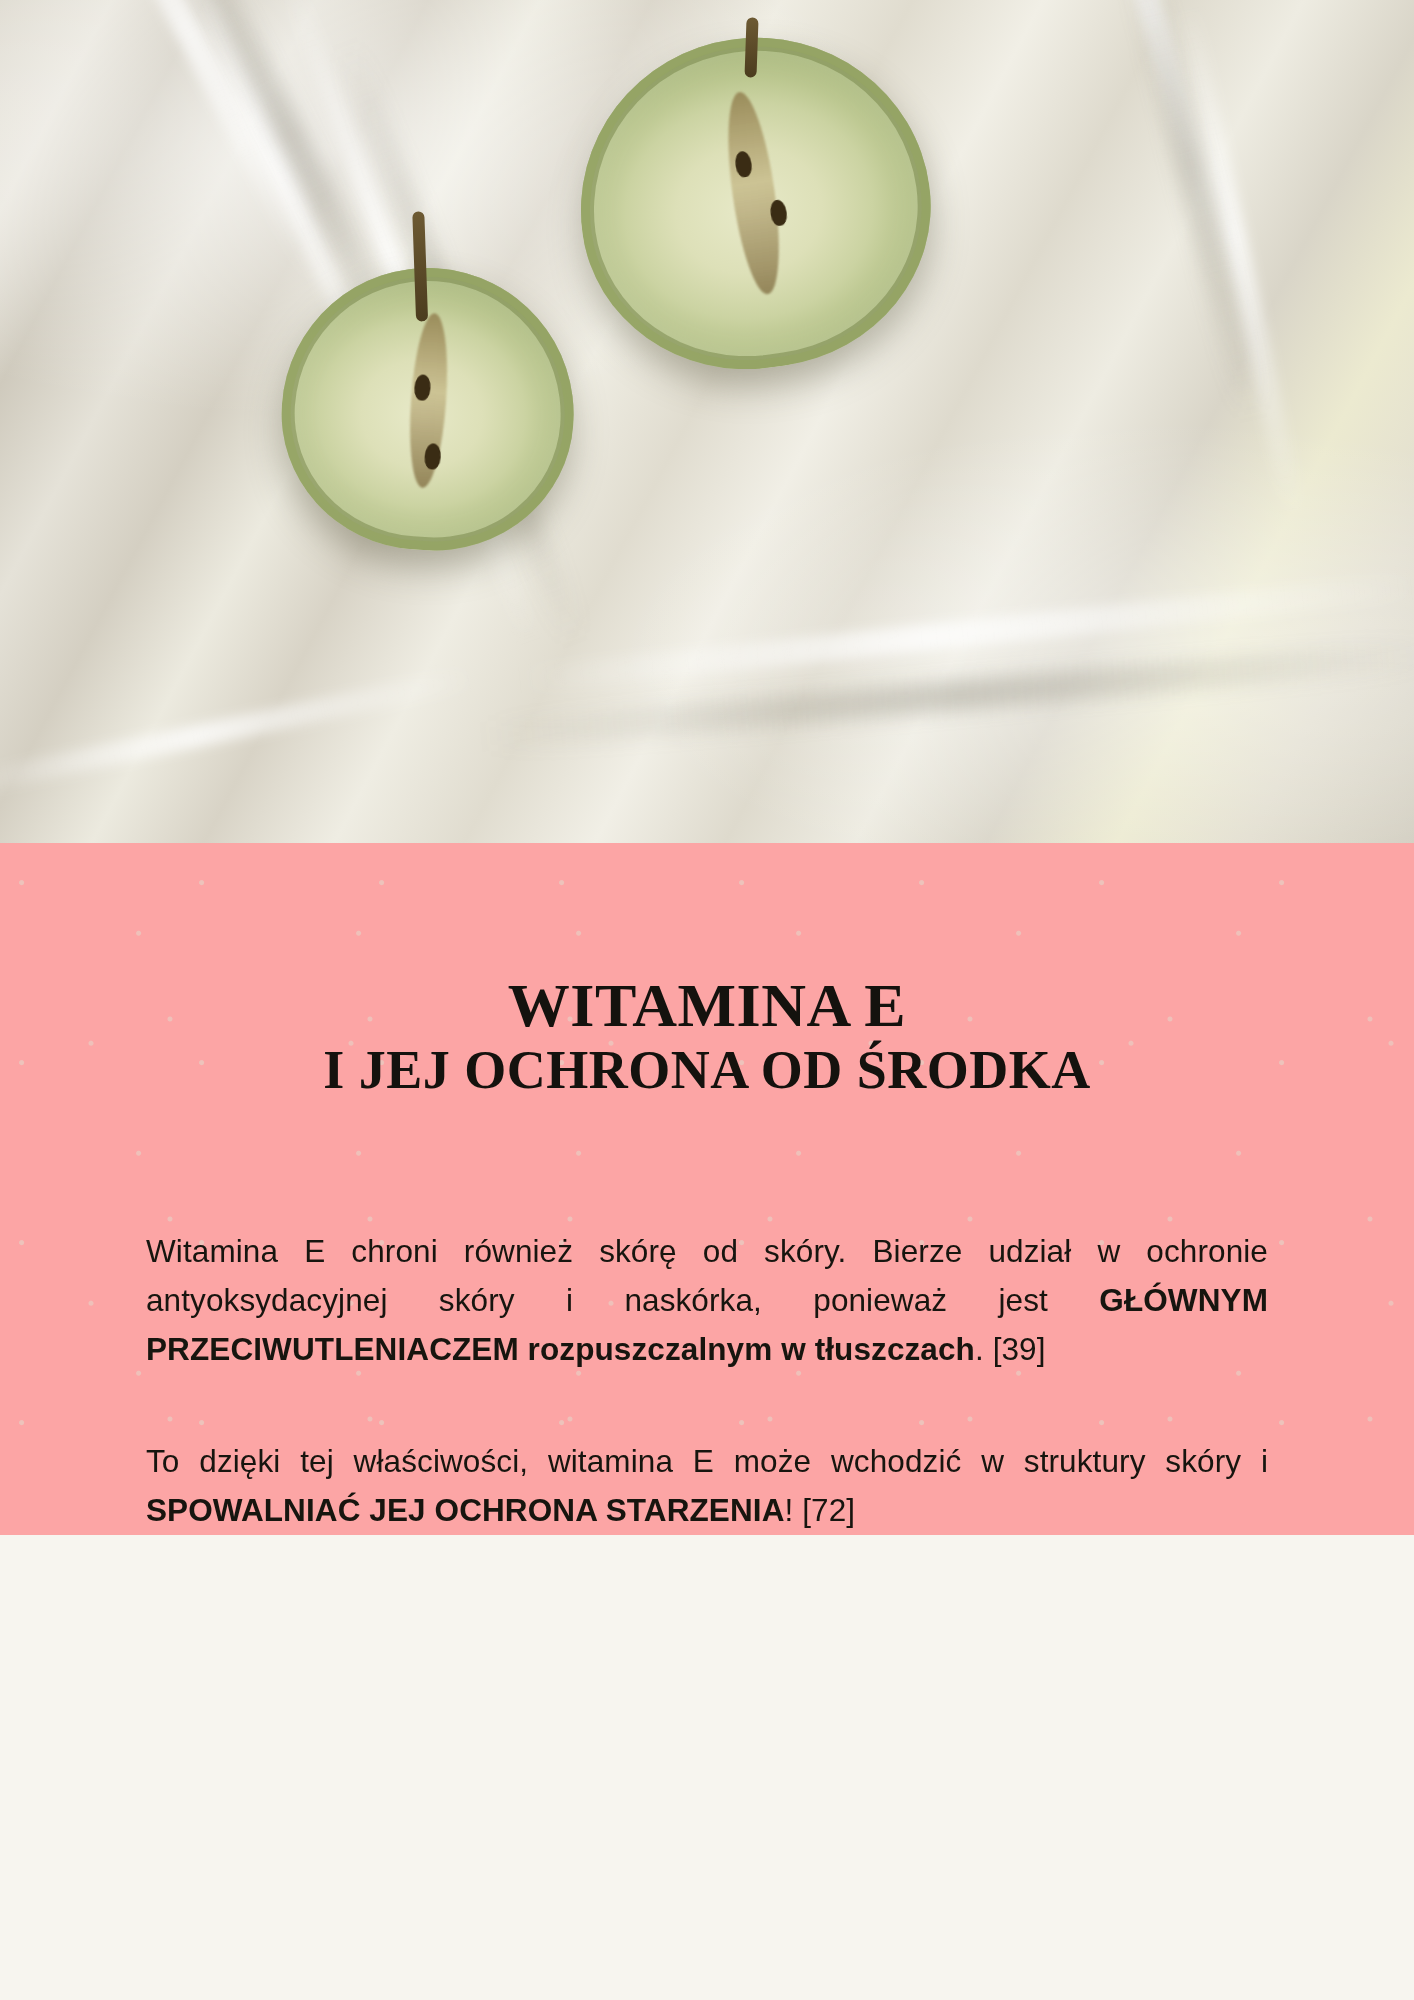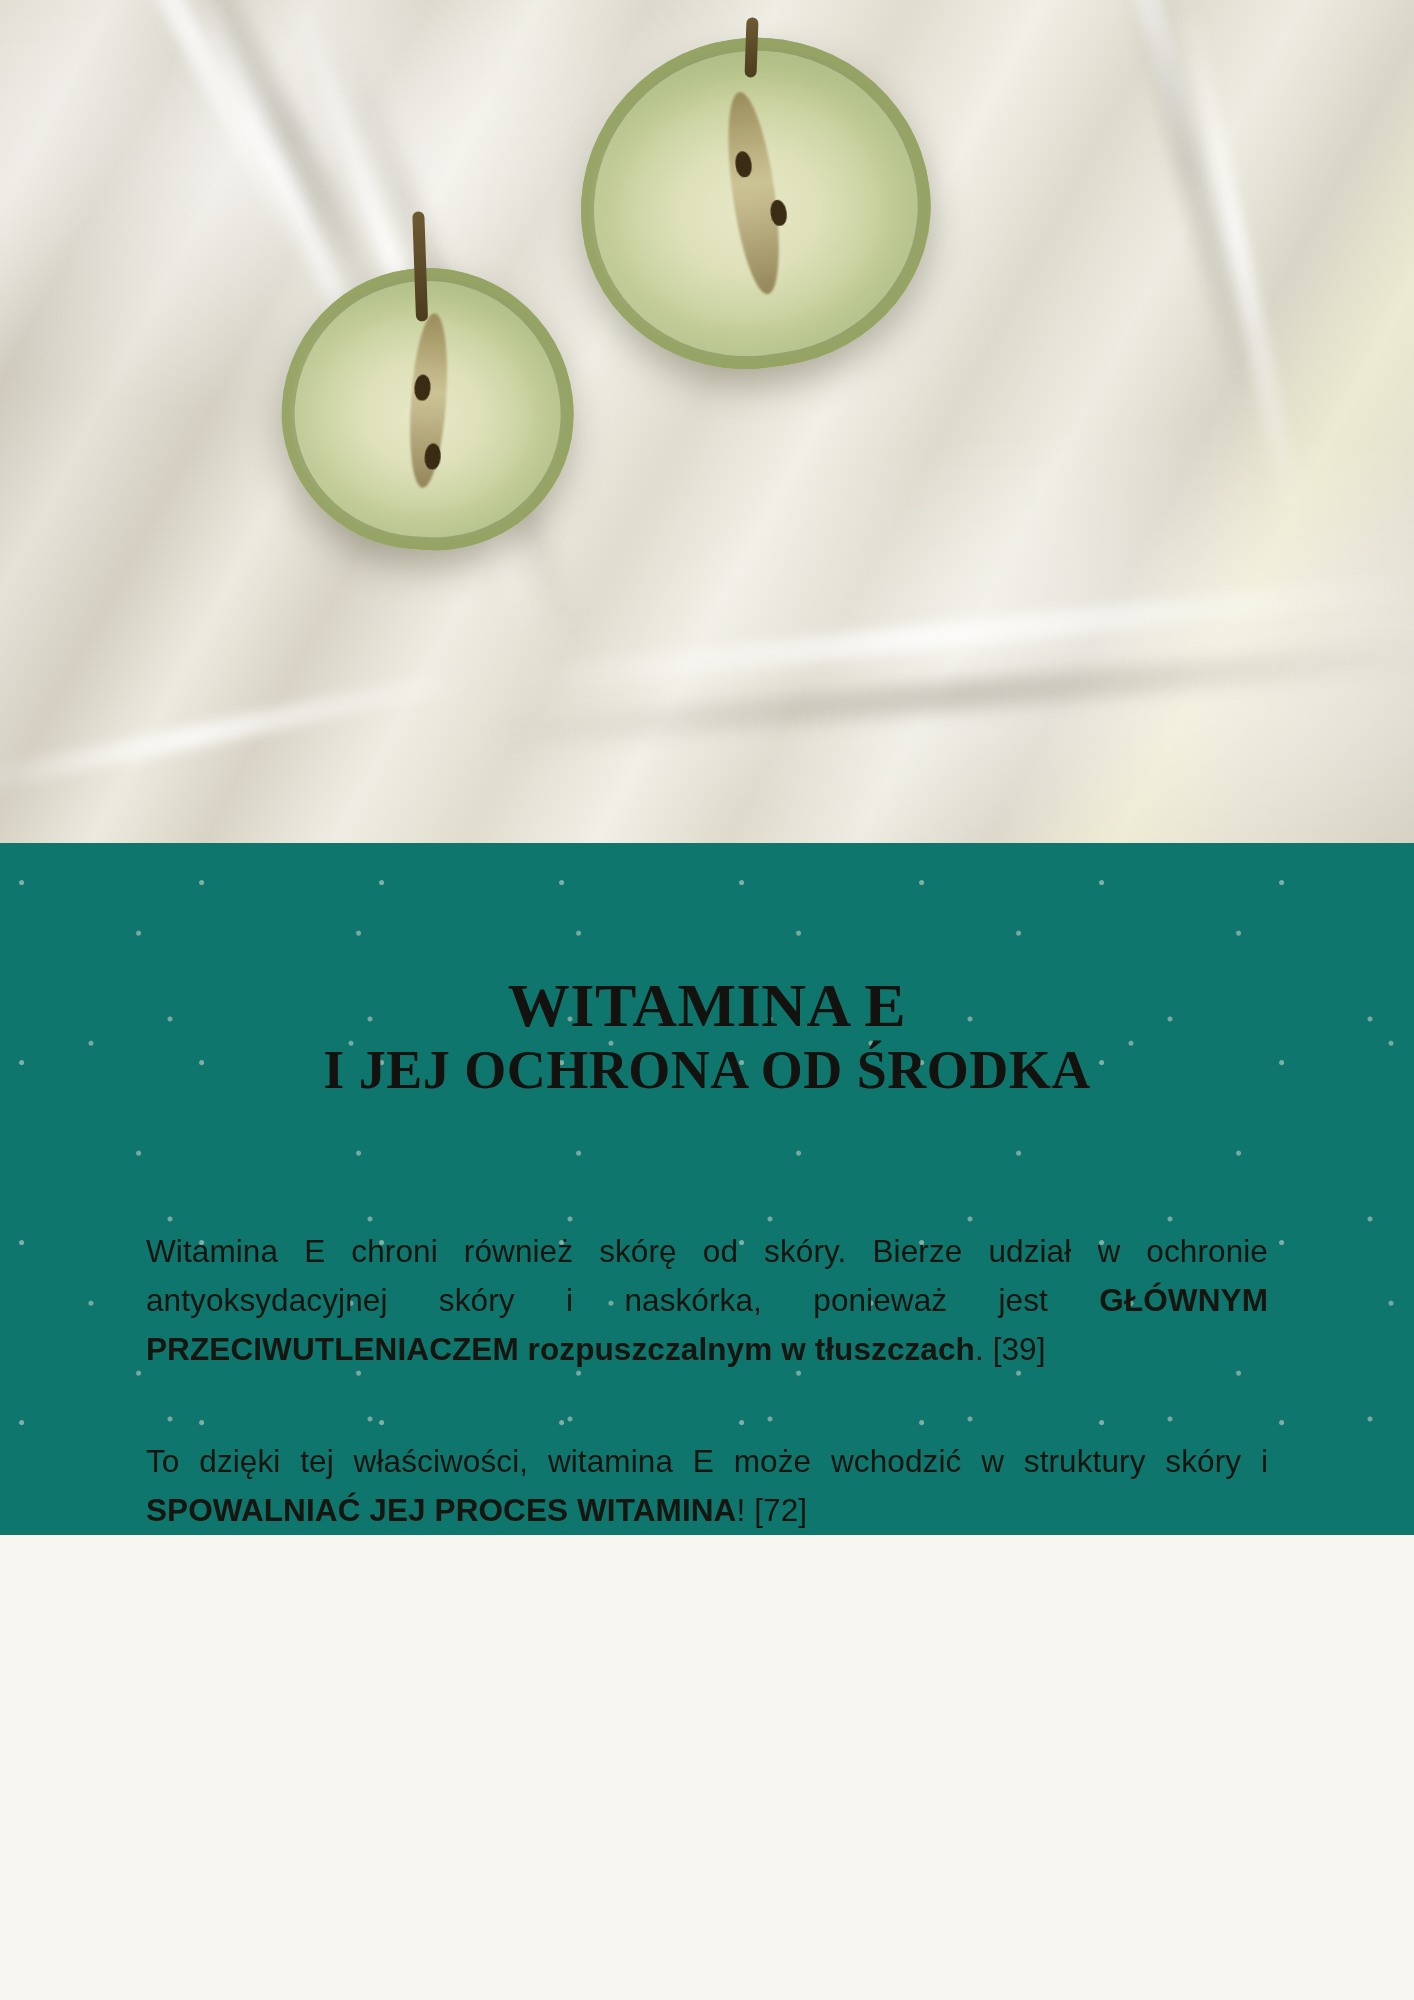--- a/index.html
+++ b/index.html
@@ -107,21 +107,21 @@
     top: 268px;
     width: 292px;
     height: 282px;
     transform: rotate(4deg);
   }
 
   
   .content {
     position: relative;
     padding: 0 146px;
-    background: #0f766e;
+    background: #fca5a5;
   }
   .content::before {
     
     content: "";
     position: absolute;
     inset: 0;
     background-image:
       radial-gradient(circle at 12% 22%, rgba(225,220,206,0.55) 0 2px, rgba(0,0,0,0) 3px),
       radial-gradient(circle at 63% 41%, rgba(225,220,206,0.5) 0 2px, rgba(0,0,0,0) 3px),
       radial-gradient(circle at 35% 77%, rgba(225,220,206,0.5) 0 2px, rgba(0,0,0,0) 3px),
@@ -204,17 +204,17 @@
 
     <div class="title-block">
       <div class="title-line" id="title-line-1">WITAMINA E</div>
       <div class="title-line" id="title-line-2">I JEJ OCHRONA OD ŚRODKA</div>
     </div>
 
     <div class="body-block">
 
       <p class="para"><span>Witamina E chroni również skórę od skóry. Bierze udział w ochronie antyoksydacyjnej skóry i naskórka, ponieważ jest </span><b>GŁÓWNYM PRZECIWUTLENIACZEM rozpuszczalnym w tłuszczach</b><span>. [39]</span></p>
 
-      <p class="para second"><span>To dzięki tej właściwości, witamina E może wchodzić w struktury skóry i </span><b>SPOWALNIAĆ JEJ PROCES WITAMINA</b><span>! [72]</span></p>
+      <p class="para second"><span>To dzięki tej właściwości, witamina E może wchodzić w struktury skóry i </span><b>SPOWALNIAĆ JEJ OCHRONA STARZENIA</b><span>! [72]</span></p>
 
     </div>
   </div>
 </div>
 
 </body></html>

